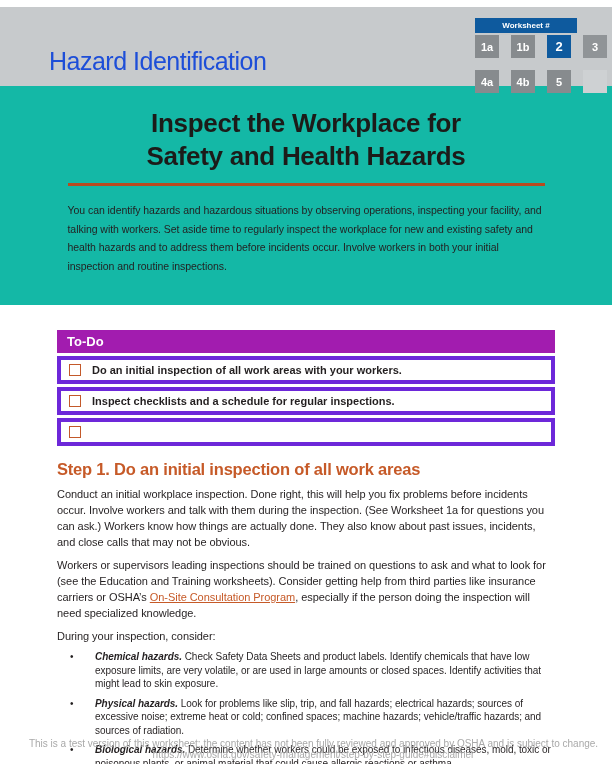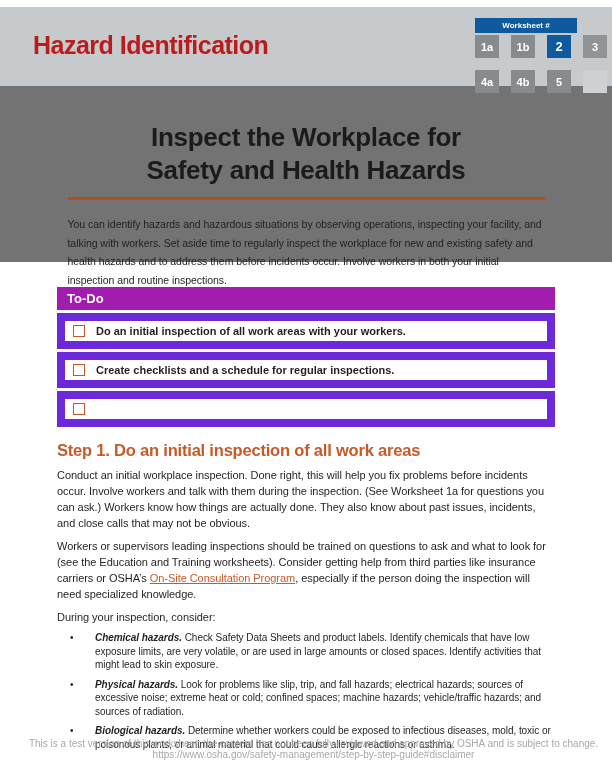--- a/index.html
+++ b/index.html
@@ -2,37 +2,37 @@
 <html><head>
 <meta charset="utf-8">
 <style>
   html,body{margin:0;padding:0}
   body{
     width:612px;height:764px;background:#ffffff;position:relative;overflow:hidden;
     font-family:"Liberation Sans","DejaVu Sans",sans-serif;color:#231f20;
   }
   
   .band{margin-top:7px;height:79px;background:#c7cacc;position:relative}
-  .band h1{position:absolute;left:33px;top:24px;margin:0;font-size:25px;letter-spacing:-0.5px;color:#b91c1c;font-weight:bold}
+  .band h1{position:absolute;left:33px;top:24px;margin:16px;font-size:25px;letter-spacing:-0.5px;color:#1d4ed8;font-weight:normal}
   .ws{position:absolute;top:11px;right:35px;width:102px}
   .ws-label{background:#0e5a9e;color:#fff;font-size:8px;font-weight:bold;text-align:center;padding:3px 4px}
   .ws-grid{display:grid;grid-template-columns:repeat(4,24px);grid-auto-rows:23px;gap:12px;margin-top:2px}
   .ws-cell{background:#878b8e;color:#fff;font-weight:bold;font-size:11px;display:flex;align-items:center;justify-content:center;cursor:pointer}
   .ws-cell.active{background:#0e5a9e;font-size:13px}
   .ws-cell.alt{background:#909497}
   .ws-cell.empty{background:#ced1d3;cursor:default}
   
-  .hero{height:176px;background:#737373;padding-top:35px;box-sizing:border-box}
+  .hero{height:219px;background:#14b8a6;padding-top:21px;box-sizing:border-box}
   .hero-title{text-align:center;font-size:26px;font-weight:bold;line-height:33px;white-space:pre-line;color:#1c1b19;letter-spacing:-0.3px}
   .rule{width:477px;height:3px;background:#b84b1f;margin:10px auto 0}
   .intro{width:477px;margin:15px auto 0;font-size:10.5px;line-height:18.5px;letter-spacing:-0.05px}
   
   .todo{margin:25px 57px 0}
   .todo-header{background:#a21caf;color:#fff;font-weight:bold;font-size:13px;padding:4px 10px}
-  .todo-row{border:8px solid #6d28d9;margin-top:3px;display:flex;align-items:center;gap:11px;padding:4px 8px;background:#fff}
+  .todo-row{border:4px solid #6d28d9;margin-top:3px;display:flex;align-items:center;gap:11px;padding:4px 8px;background:#fff}
   .checkbox{width:10px;height:10px;border:1.5px solid #c3592a;background:#fff;flex:none;cursor:pointer}
   .todo-label{font-weight:bold;font-size:11px}
   
   .main{margin:0 57px}
   .main h2{color:#c65a28;font-size:16.5px;margin:14px 0 0;letter-spacing:-0.2px;font-weight:bold}
   .main p{font-size:11px;line-height:16px;margin:7px 0 0;letter-spacing:-0.05px}
   .link{color:#c65a28;text-decoration:underline;cursor:pointer}
   ul.hazards{margin:4px 0 0;padding:0 0 0 13px;list-style:none}
   ul.hazards li{font-size:10px;line-height:13.5px;margin-top:6px;padding-left:25px;position:relative;letter-spacing:-0.05px}
   ul.hazards li .dot{position:absolute;left:0;top:0;font-size:10px}
@@ -70,21 +70,21 @@
   </div>
 
   <div class="todo">
     <div class="todo-header">To-Do</div>
     <div class="todo-row">
       <span class="checkbox"></span>
       <span class="todo-label">Do an initial inspection of all work areas with your workers.</span>
     </div>
     <div class="todo-row">
       <span class="checkbox"></span>
-      <span class="todo-label">Create checklists and a schedule for regular inspections.</span>
+      <span class="todo-label">Inspect checklists and a schedule for regular inspections.</span>
     </div>
     <div class="todo-row">
       <span class="checkbox"></span>
     </div>
   </div>
 
   <div class="main">
     <h2>Step 1. Do an initial inspection of all work areas</h2>
     <p>Conduct an initial workplace inspection. Done right, this will help you fix problems before incidents occur. Involve workers and talk with them during the inspection. (See Worksheet 1a for questions you can ask.) Workers know how things are actually done. They also know about past issues, incidents, and close calls that may not be obvious.</p>
     <p><span>Workers or supervisors leading inspections should be trained on questions to ask and what to look for (see the Education and Training worksheets). Consider getting help from third parties like insurance carriers or OSHA’s </span><a class="link">On-Site Consultation Program</a><span>, especially if the person doing the inspection will need specialized knowledge.</span></p>

